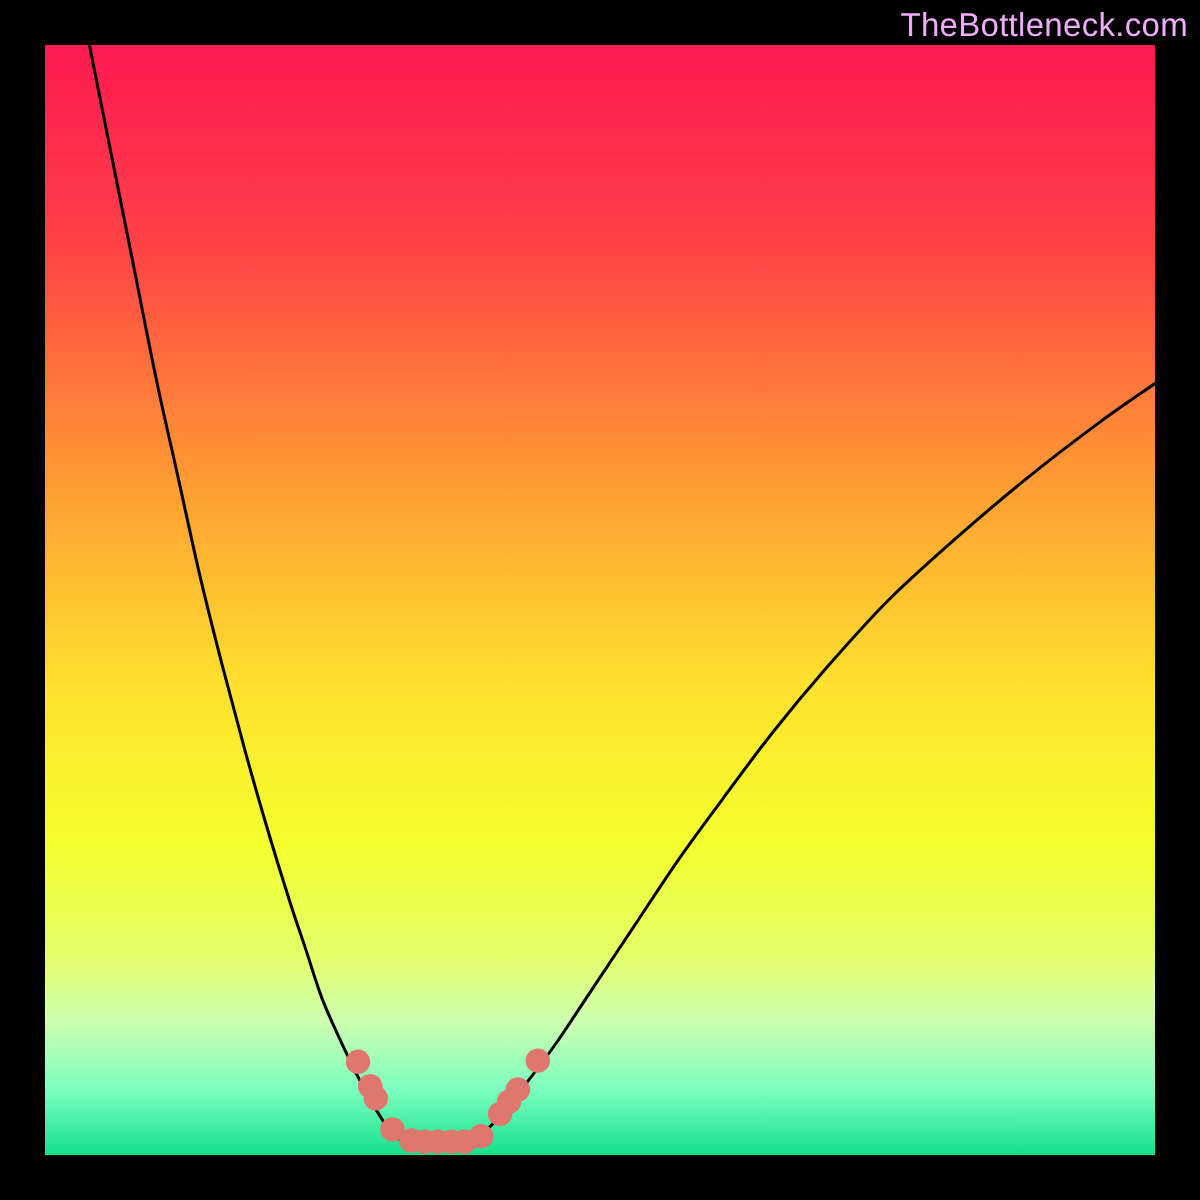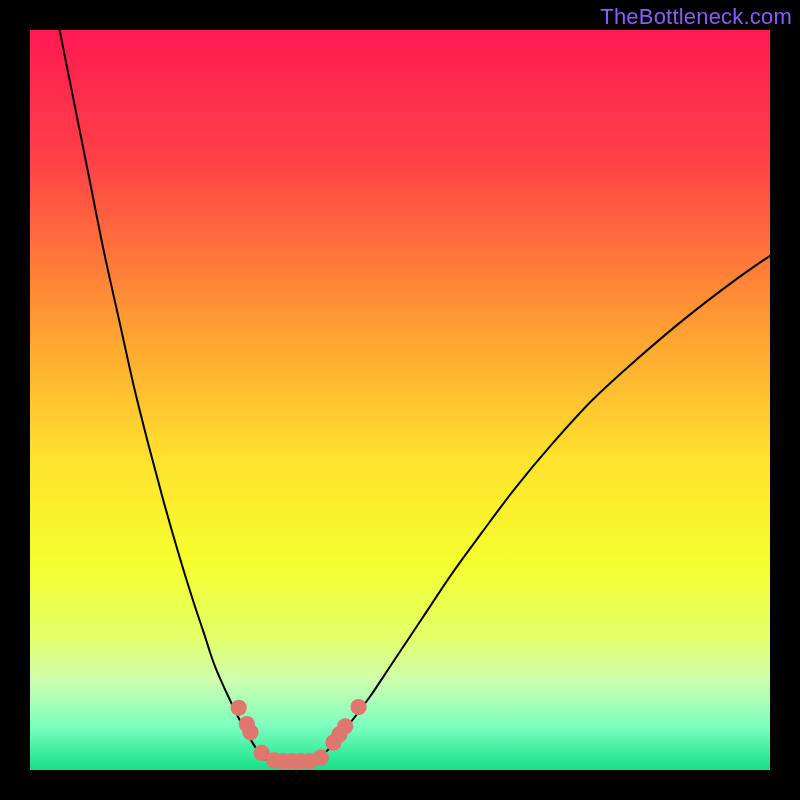--- a/index.html
+++ b/index.html
@@ -24,21 +24,21 @@
     left: 30px;
     top: 30px;
     width: 740px;
     height: 740px;
     overflow: hidden;
   }
   .watermark {
     position: absolute;
     top: 4px;
     right: 8px;
-    color: #8b5cf6;
+    color: #f0abfc;
     font-size: 22px;
     font-weight: 500;
     letter-spacing: 0.2px;
   }
   svg {
     display: block;
   }
 </style>
 </head>
 <body>

